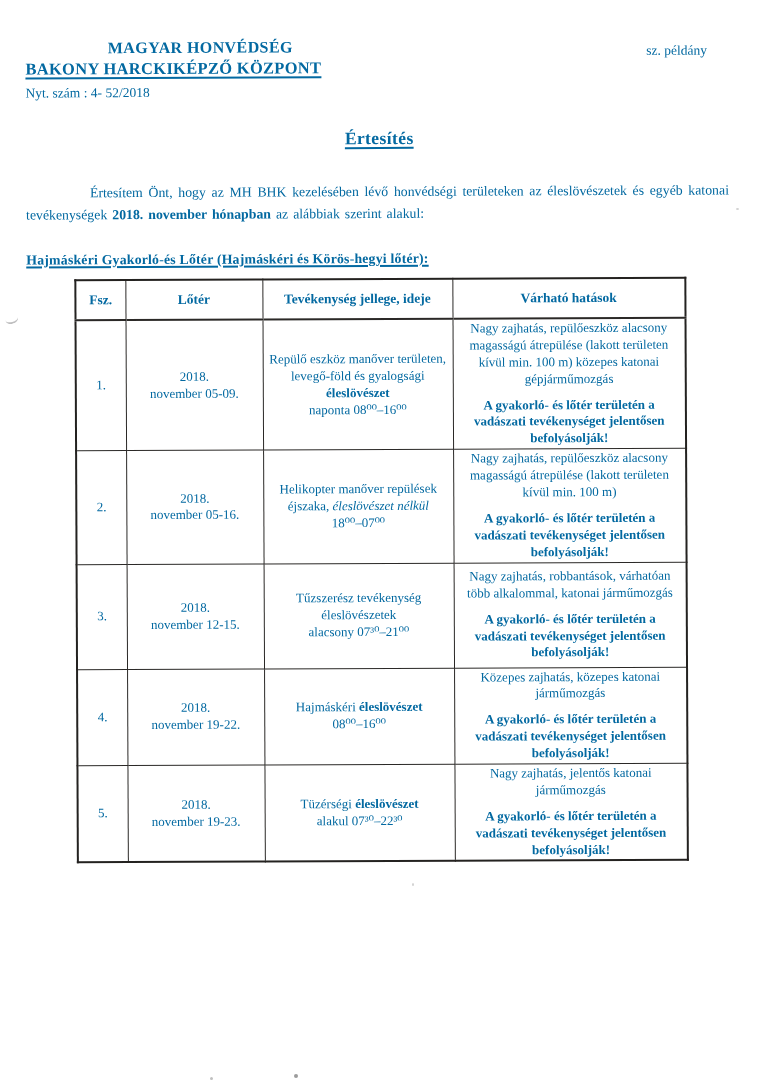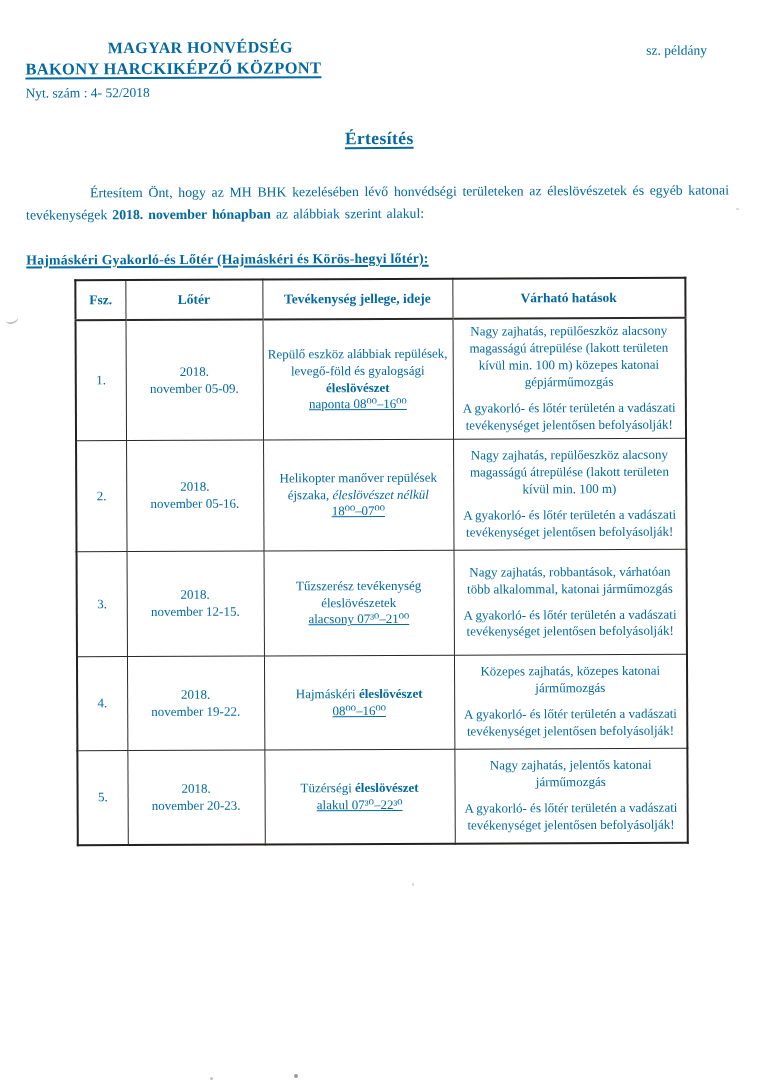--- a/index.html
+++ b/index.html
@@ -133,23 +133,23 @@
   .col-act  { width: 190px; }
   .col-eff  { width: 233px; }
 
   .r1 td { height: 117px; }
   .r2 td { height: 108px; }
   .r3 td { height: 102px; }
   .r4 td { height: 91px;  }
   .r5 td { height: 91px;  }
 
   .cell-eff { padding: 2px 3px; line-height: 1.29; }
-  .warn { font-weight: normal; margin-top: 9px; }
+  .warn { font-weight: bold; margin-top: 9px; }
   .act-italic { font-style: italic; text-align: right; }
-  .time-line { display: block; text-decoration: underline; }
+  .time-line { display: block; }
 
   
   .pencil-mark {
     position: absolute;
     left: 5px;
     top: 314px;
     width: 13px;
     height: 8px;
     border-bottom: 2px solid rgba(70, 70, 72, 0.35);
     border-radius: 50%;
@@ -199,21 +199,21 @@
           <th>Várható hatások</th>
         </tr>
       </thead>
       <tbody>
         <tr class="r1">
           <td>1.</td>
           <td>
             <div>2018.</div>
             <div>november 05-09.</div>
           </td>
-          <td><span>Repülő eszköz alábbiak repülések, levegő-föld és gyalogsági </span><b>éleslövészet</b><i class="act-italic"></i><span class="time-line">naponta 08⁰⁰–16⁰⁰</span></td>
+          <td><span>Repülő eszköz manőver területen, levegő-föld és gyalogsági </span><b>éleslövészet</b><i class="act-italic"></i><span class="time-line">naponta 08⁰⁰–16⁰⁰</span></td>
           <td class="cell-eff">
             <div>Nagy zajhatás, repülőeszköz alacsony magasságú átrepülése (lakott területen kívül min. 100 m) közepes katonai gépjárműmozgás</div>
             <div class="warn">A gyakorló- és lőtér területén a vadászati tevékenységet jelentősen befolyásolják!</div>
           </td>
         </tr>
         <tr class="r2">
           <td>2.</td>
           <td>
             <div>2018.</div>
             <div>november 05-16.</div>
@@ -245,21 +245,21 @@
           <td><span>Hajmáskéri </span><b>éleslövészet</b><i class="act-italic"></i><span class="time-line">08⁰⁰–16⁰⁰</span></td>
           <td class="cell-eff">
             <div>Közepes zajhatás, közepes katonai járműmozgás</div>
             <div class="warn">A gyakorló- és lőtér területén a vadászati tevékenységet jelentősen befolyásolják!</div>
           </td>
         </tr>
         <tr class="r5">
           <td>5.</td>
           <td>
             <div>2018.</div>
-            <div>november 20-23.</div>
+            <div>november 19-23.</div>
           </td>
           <td><span>Tüzérségi </span><b>éleslövészet</b><i class="act-italic"></i><span class="time-line">alakul 07³⁰–22³⁰</span></td>
           <td class="cell-eff">
             <div>Nagy zajhatás, jelentős katonai járműmozgás</div>
             <div class="warn">A gyakorló- és lőtér területén a vadászati tevékenységet jelentősen befolyásolják!</div>
           </td>
         </tr>
       </tbody>
     </table>
 

